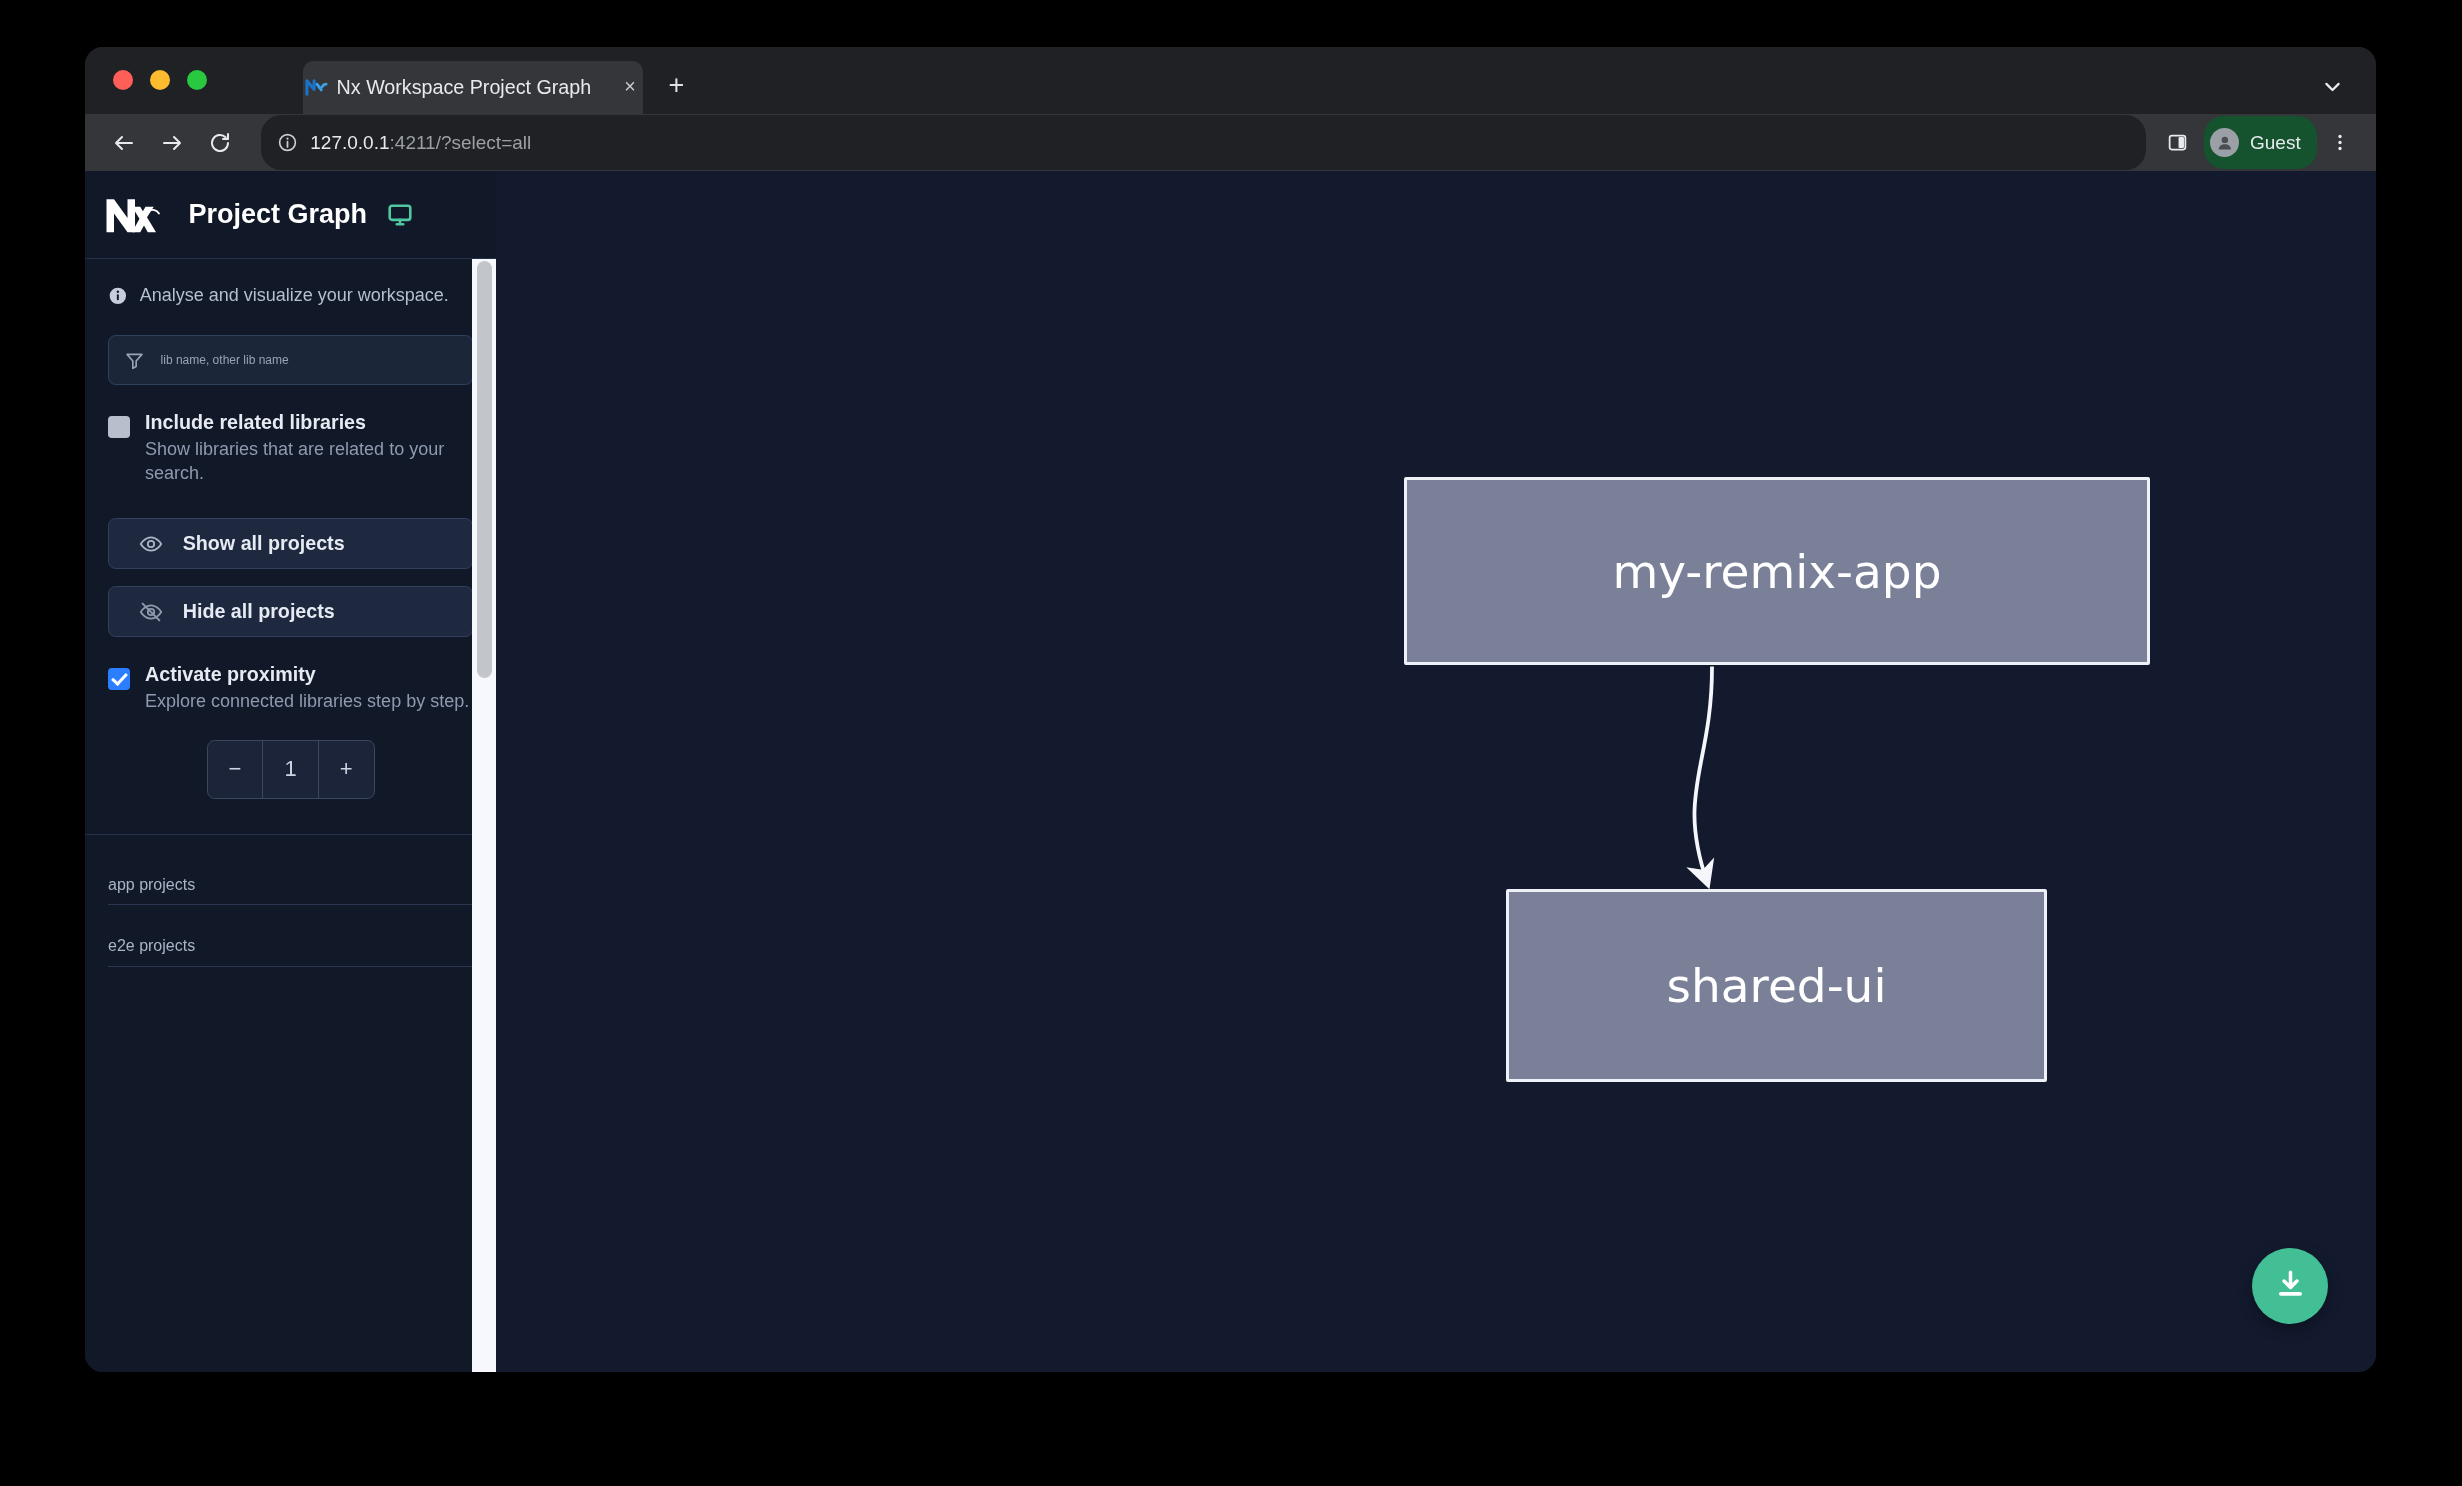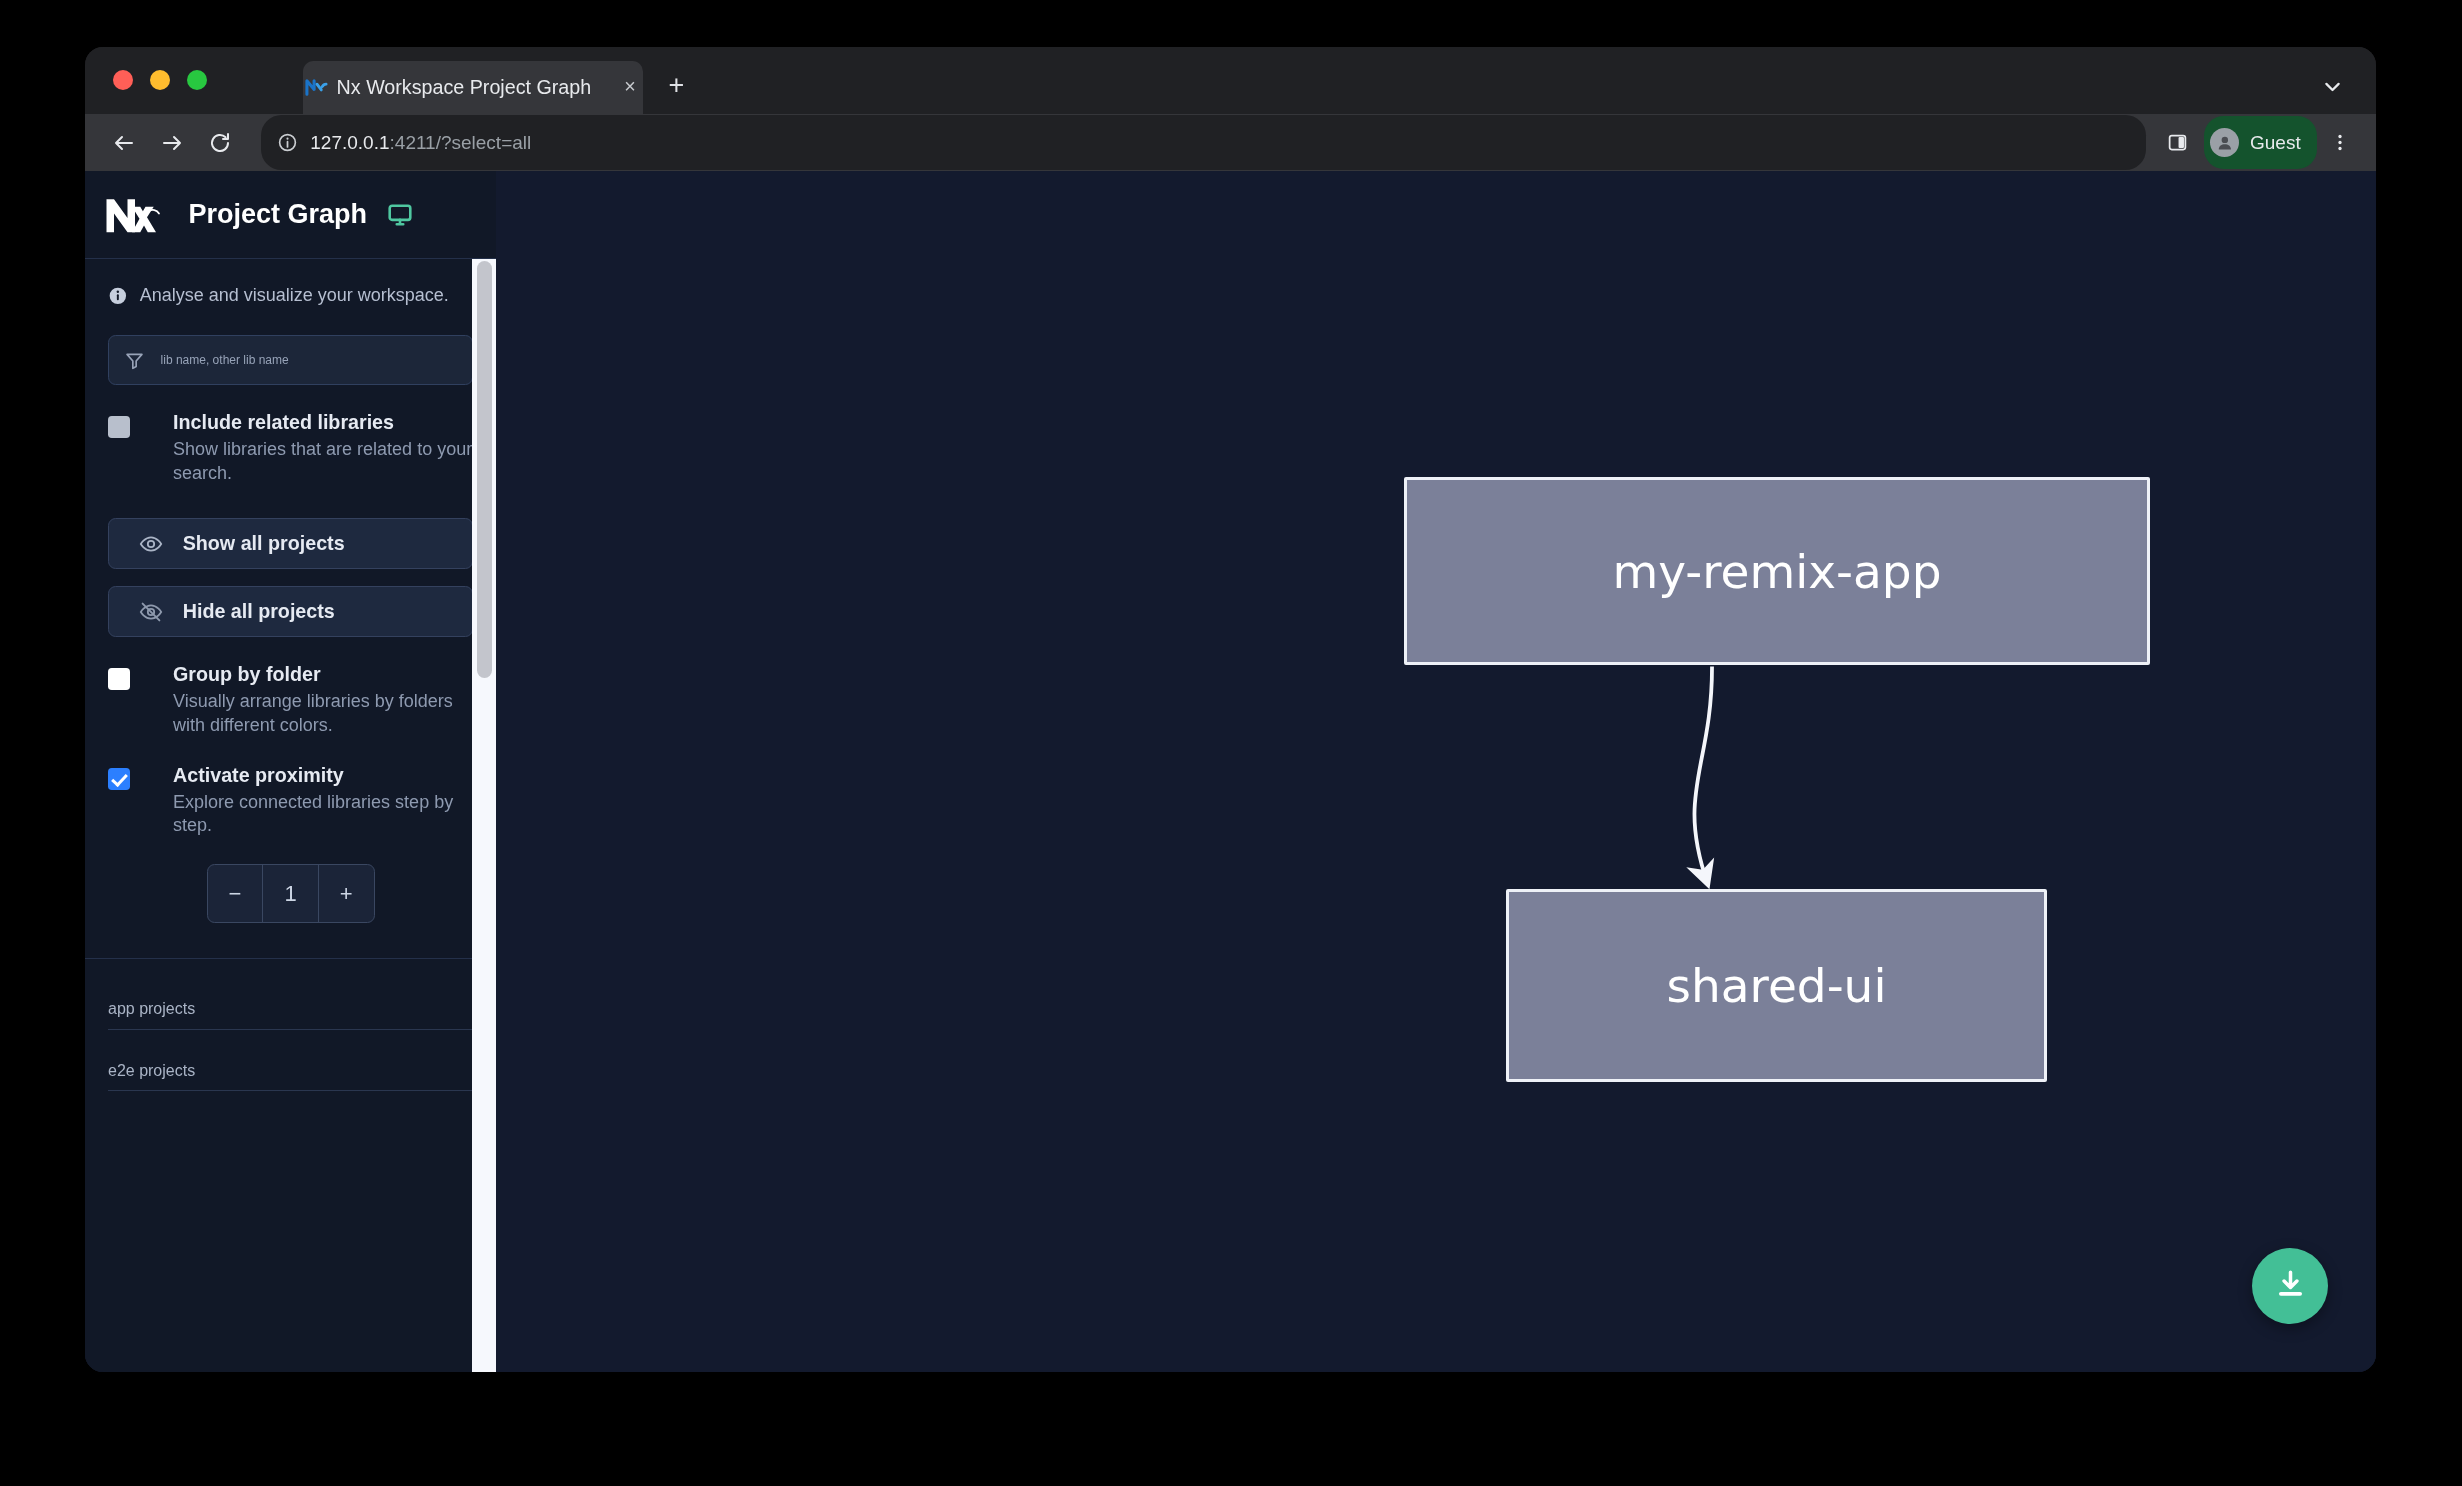--- a/index.html
+++ b/index.html
@@ -229,21 +229,21 @@
     flex: 1 1 auto;
     background: transparent;
     border: 0;
     outline: none;
     color: #c4b5fd;
     font-size: 12px;
     font-family: "Liberation Sans", sans-serif;
   }
   #search-input::placeholder { color: #97a3b8; }
 
-  .option-block { display: flex; padding: 27px 23px 0 23px; gap: 28px; }
+  .option-block { display: flex; padding: 27px 23px 0 23px; }
   .checkbox {
     flex: 0 0 auto;
     width: 22px; height: 22px;
     border-radius: 3.8px;
     margin-right: 15px;
     margin-top: 3.8px;
     position: relative;
     box-sizing: border-box;
   }
   .checkbox.unchecked-gray { background: #b8bfcc; }
@@ -558,27 +558,20 @@
             <span class="btn-icon">
               <svg width="24" height="24" viewBox="0 0 24 24" aria-hidden="true">
                 <path d="M1.8 12S5.6 5.4 12 5.4 22.2 12 22.2 12 18.4 18.6 12 18.6 1.8 12 1.8 12z" stroke="#8e99ad" stroke-width="1.8" fill="none"></path>
                 <circle cx="12" cy="12" r="3.2" stroke="#8e99ad" stroke-width="1.8" fill="none"></circle>
                 <path d="M3.6 3.6l16.8 16.8" stroke="#8e99ad" stroke-width="1.9" stroke-linecap="round"></path>
               </svg>
             </span>
             <span class="btn-label">Hide all projects</span>
           </div>
 
-          <div class="option-block">
-            <span class="checkbox unchecked-white"></span>
-            <span class="option-text">
-              <span class="option-label">Group by folder</span>
-              <div class="option-desc">Visually arrange libraries by folders with different colors.</div>
-            </span>
-          </div>
 
           <div class="option-block">
             <span class="checkbox checked"></span>
             <span class="option-text">
               <span class="option-label">Activate proximity</span>
               <div class="option-desc">Explore connected libraries step by step.</div>
             </span>
           </div>
 
           <div id="proximity-stepper">

